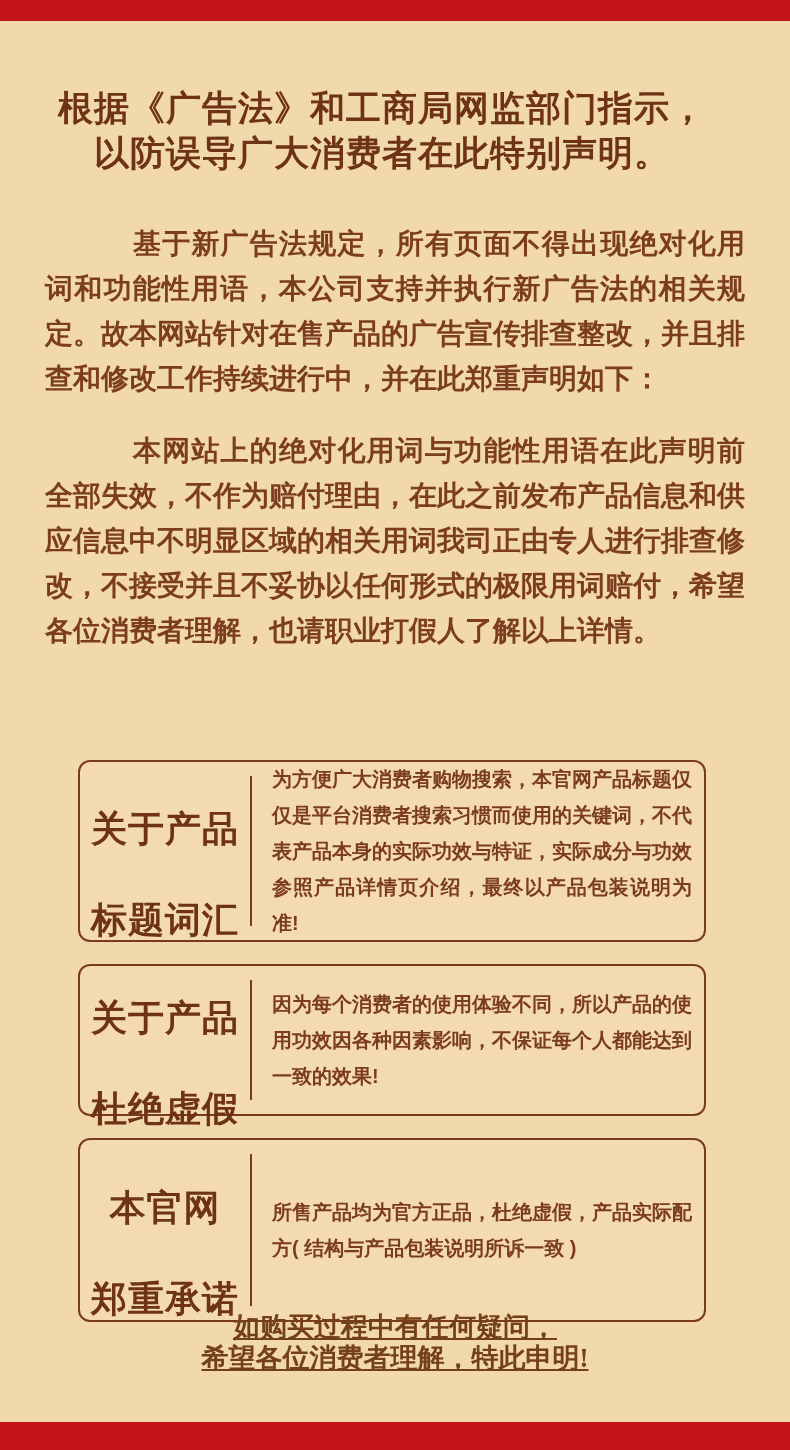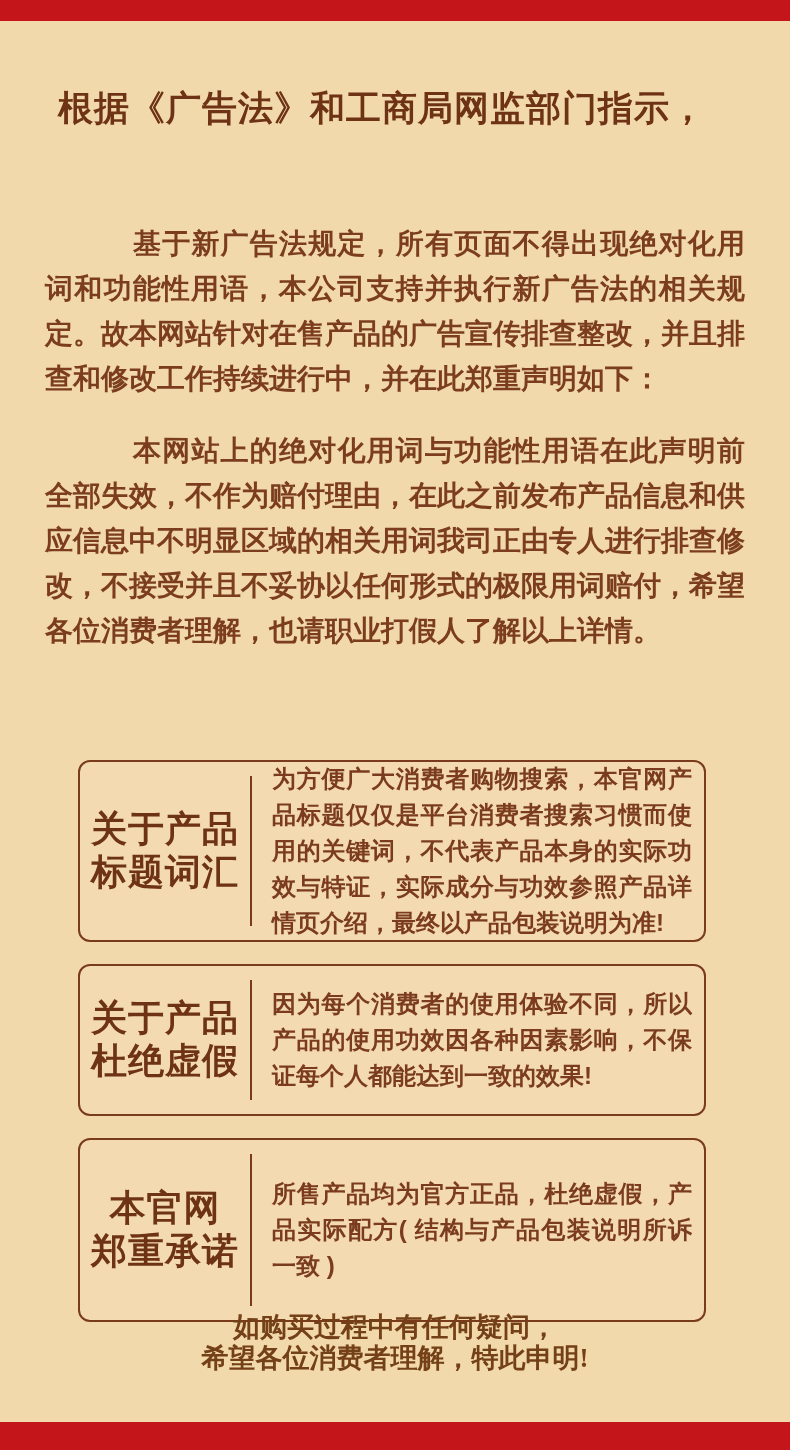--- a/index.html
+++ b/index.html
@@ -53,54 +53,56 @@
   .notice-box.h1 { height: 182px; }
   .notice-box.h2 { height: 152px; }
   .notice-box.h3 { height: 184px; margin-bottom: 0; }
 
   .box-label {
     flex: 0 0 170px; width: 170px;
     text-align: center;
     font-size: 36px; line-height: 43px; font-weight: bold;
     color: #6e3314; letter-spacing: 1px;
   }
-  .box-label span { display: block; }
+  .box-label span { display: block; margin-top: 48px; }
 
   .box-divider {
     flex: 0 0 2px; width: 2px;
     align-self: stretch;
     margin: 14px 0;
     background: #7a3a1c;
   }
 
   .box-text {
     flex: 1;
     padding: 0 12px 0 20px;
     font-family: "Liberation Sans", "DejaVu Sans", sans-serif;
-    font-size: 24px; line-height: 36px; font-weight: 600;
+    font-size: 20px; line-height: 36px; font-weight: 600;
     color: #7b3c1d;
     text-align: justify; text-justify: inter-ideograph;
     word-break: break-all;
   }
 
   .footer-note {
     position: absolute; top: 1312px; left: 0; width: 790px;
     text-align: center;
     font-size: 27px; line-height: 31px; font-weight: bold;
     color: #744018;
+    text-decoration: underline;
   }
   .footer-note span { display: block; }
 </style>
 </head>
 <body>
 
 <div class="red-bar top"></div>
 
 <h1 class="page-title">
   <span>根据《广告法》和工商局网监部门指示，</span>
+  <span>以防误导广大消费者在此特别声明。</span>
 </h1>
 
 <p class="para first">基于新广告法规定，所有页面不得出现绝对化用词和功能性用语，本公司支持并执行新广告法的相关规定。故本网站针对在售产品的广告宣传排查整改，并且排查和修改工作持续进行中，并在此郑重声明如下：</p>
 <p class="para second">本网站上的绝对化用词与功能性用语在此声明前全部失效，不作为赔付理由，在此之前发布产品信息和供应信息中不明显区域的相关用词我司正由专人进行排查修改，不接受并且不妥协以任何形式的极限用词赔付，希望各位消费者理解，也请职业打假人了解以上详情。</p>
 
 <div class="boxes">
 
   <div class="notice-box h1">
     <div class="box-label">
       <span>关于产品</span>

